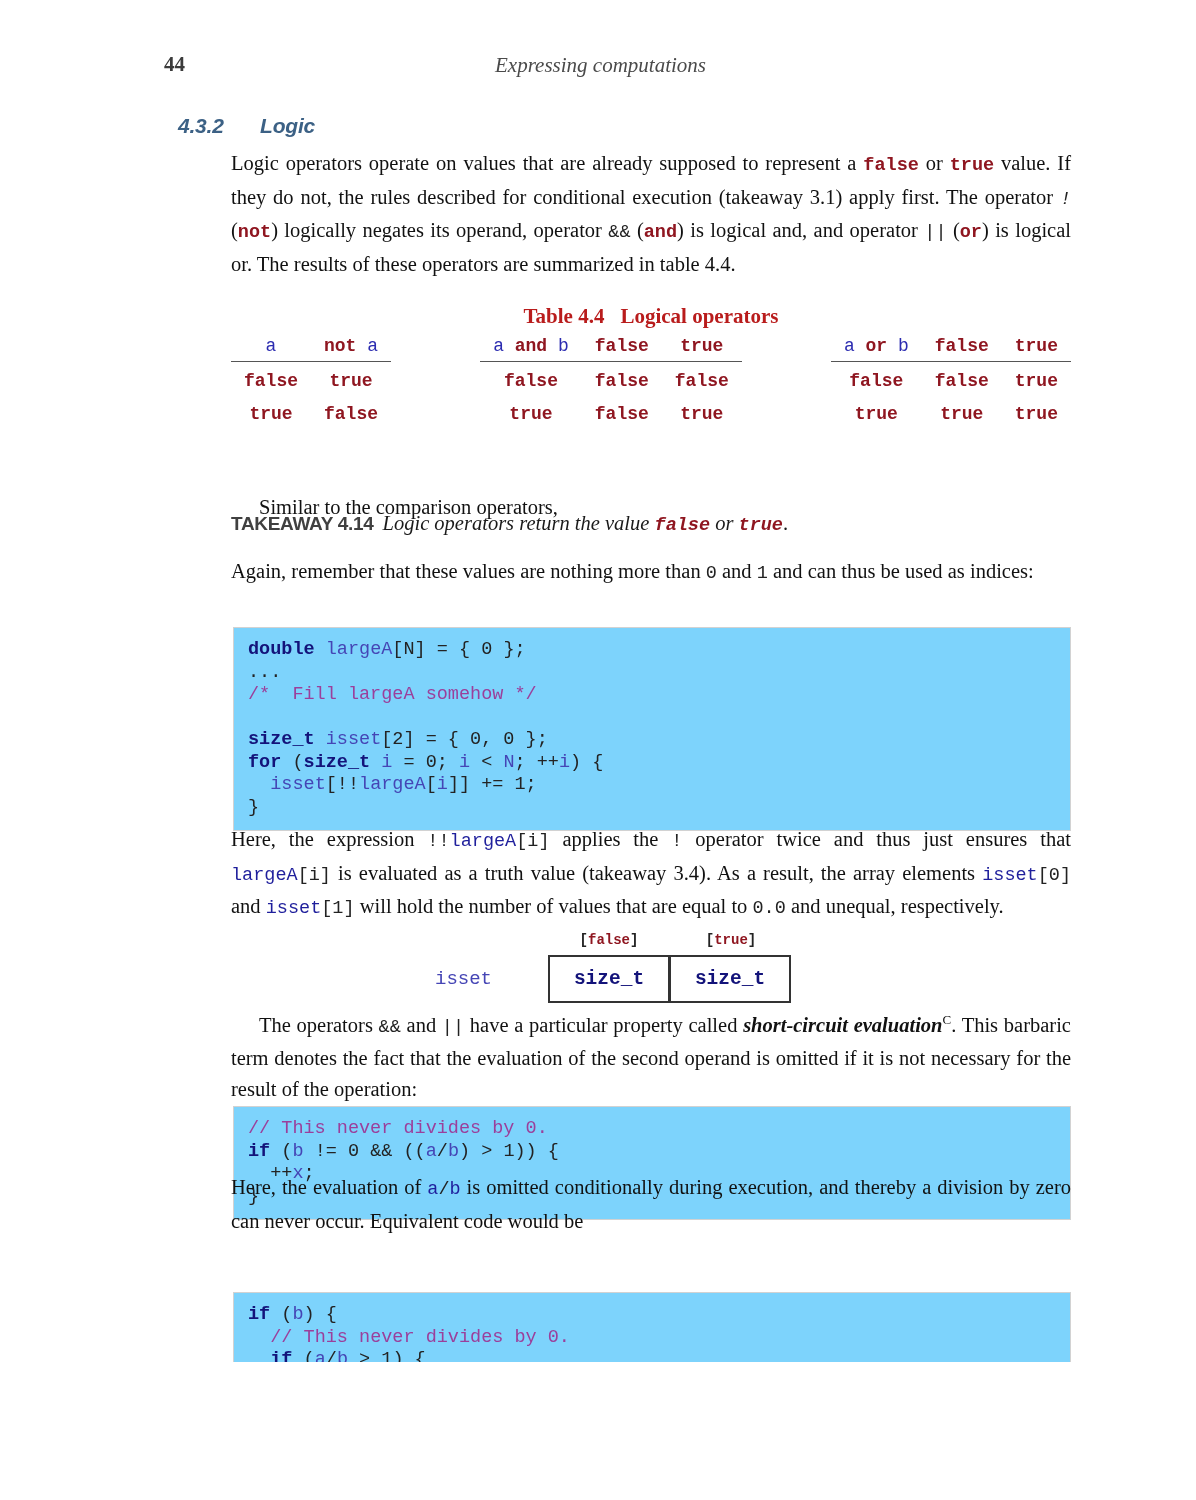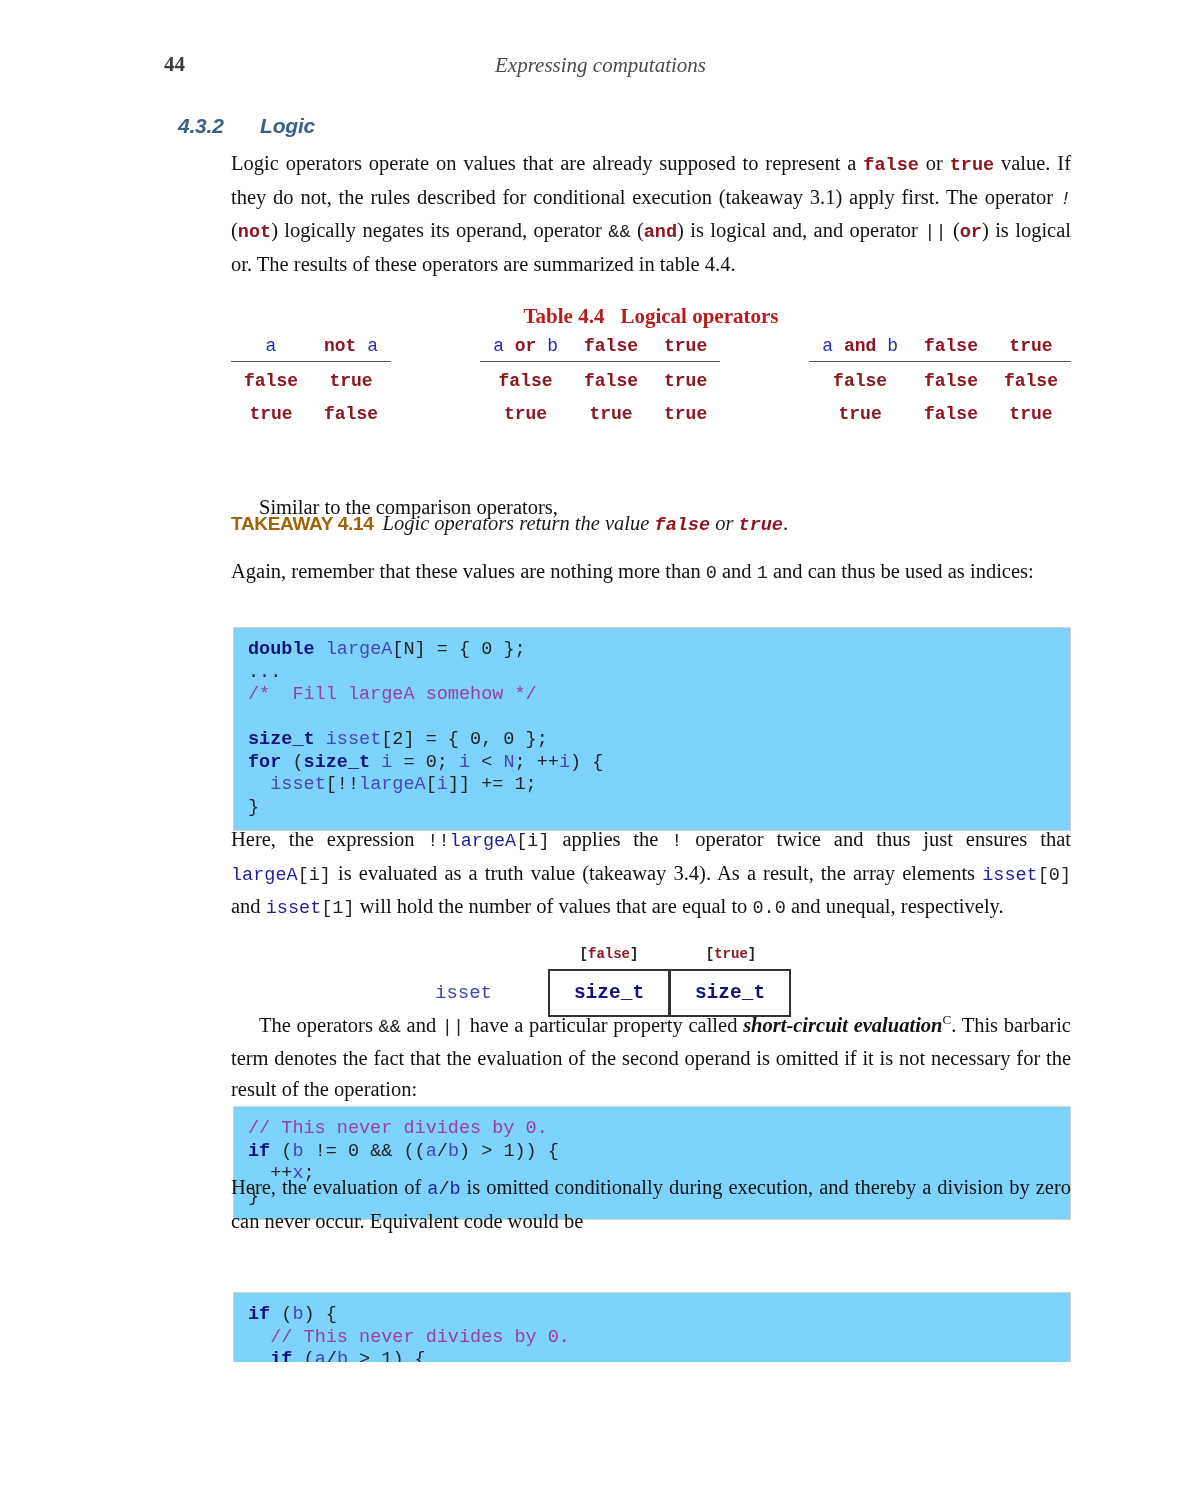--- a/index.html
+++ b/index.html
@@ -148,21 +148,21 @@
   
   .takeaway {
     position: absolute;
     left: 231px;
     width: 840px;
     font-size: 20.5px;
   }
   .ta-label {
     font-family: "Liberation Sans", sans-serif;
     font-weight: bold;
-    color: #a16207;
+    color: #404040;
     font-size: 19px;
     letter-spacing: -0.3px;
   }
   .ta-text { font-style: italic; margin-left: 9px; }
 
   
   .codeblock {
     position: absolute;
     left: 233px;
     width: 838px;
@@ -184,21 +184,21 @@
   .c-pl   { color: #232323; }
 
   
   .isset-diagram {
     position: absolute;
     left: 231px;
     width: 840px;
   }
   .isset-inner {
     position: relative;
-    margin: 16px auto;
+    margin: 2px auto;
     width: 282px;
   }
   .idx-row {
     position: relative;
     height: 20px;
     font-family: "Liberation Mono", monospace;
     font-size: 14px;
     font-weight: bold;
   }
   .idx {
@@ -279,55 +279,55 @@
           </tr>
           <tr>
             <td><span class="v">true</span></td>
             <td><span class="v">false</span></td>
           </tr>
         </tbody>
       </table>
       <table class="truth">
         <thead>
           <tr>
-            <th><span class="var">a</span><span> </span><span class="op">or</span><span> </span><span class="var">b</span></th>
+            <th><span class="var">a</span><span> </span><span class="op">and</span><span> </span><span class="var">b</span></th>
             <th><span class="v">false</span></th>
             <th><span class="v">true</span></th>
           </tr>
         </thead>
         <tbody>
           <tr>
             <td><span class="v">false</span></td>
             <td><span class="v">false</span></td>
-            <td><span class="v">true</span></td>
-          </tr>
-          <tr>
-            <td><span class="v">true</span></td>
-            <td><span class="v">true</span></td>
+            <td><span class="v">false</span></td>
+          </tr>
+          <tr>
+            <td><span class="v">true</span></td>
+            <td><span class="v">false</span></td>
             <td><span class="v">true</span></td>
           </tr>
         </tbody>
       </table>
       <table class="truth">
         <thead>
           <tr>
-            <th><span class="var">a</span><span> </span><span class="op">and</span><span> </span><span class="var">b</span></th>
+            <th><span class="var">a</span><span> </span><span class="op">or</span><span> </span><span class="var">b</span></th>
             <th><span class="v">false</span></th>
             <th><span class="v">true</span></th>
           </tr>
         </thead>
         <tbody>
           <tr>
             <td><span class="v">false</span></td>
             <td><span class="v">false</span></td>
-            <td><span class="v">false</span></td>
-          </tr>
-          <tr>
-            <td><span class="v">true</span></td>
-            <td><span class="v">false</span></td>
+            <td><span class="v">true</span></td>
+          </tr>
+          <tr>
+            <td><span class="v">true</span></td>
+            <td><span class="v">true</span></td>
             <td><span class="v">true</span></td>
           </tr>
         </tbody>
       </table>
     </div>
 
   <div class="body-col" style="top:492px;">
     <p class="para indent nojust">Similar to the comparison operators,</p>
   </div>
 

